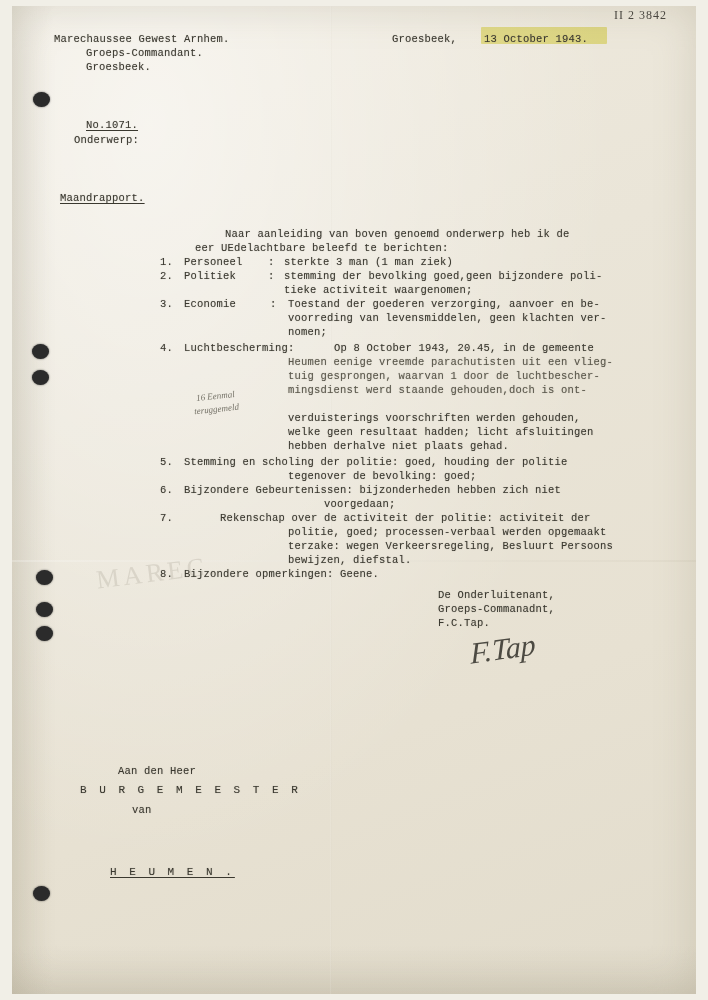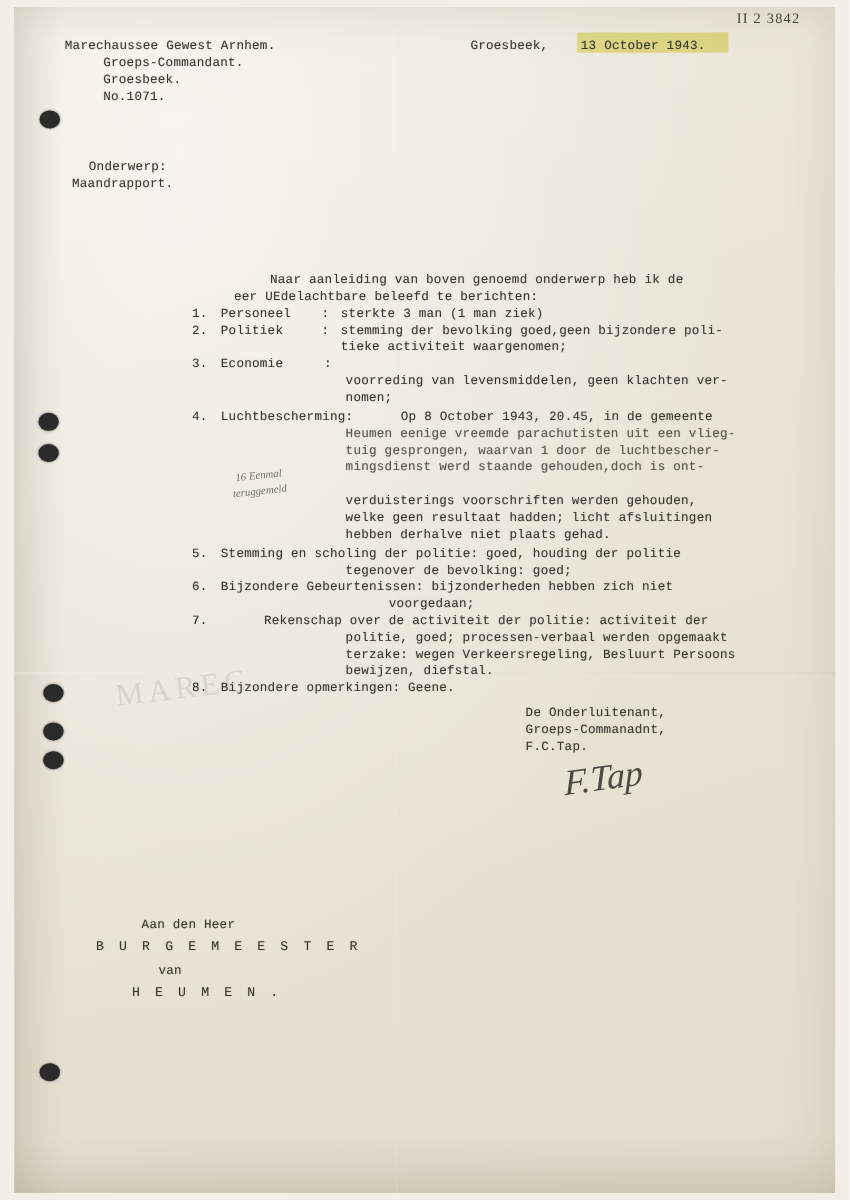--- a/index.html
+++ b/index.html
@@ -68,21 +68,21 @@
     line-height: 14.2px;
     letter-spacing: 0.2px;
   }
   .t {
     position: absolute;
     white-space: pre;
     color: #3a382f;
     text-shadow: 0 0 1px rgba(60,58,48,0.35);
   }
   .faint { color: #5b584c; }
-  .u { text-underline-offset: 2px; }
+  .u { text-decoration: underline; text-underline-offset: 2px; margin-top: 44px; }
   .sp { letter-spacing: 3px; }
 
   .hl {
     position: absolute;
     background: rgba(228, 222, 92, 0.62);
     mix-blend-mode: multiply;
     border-radius: 1px;
   }
 
   .archref {
@@ -170,20 +170,21 @@
 
     <div class="t" style="left:160px;top:269px;">2.</div>
     <div class="t" style="left:184px;top:269px;">Politiek</div>
     <div class="t" style="left:268px;top:269px;">:</div>
     <div class="t" style="left:284px;top:269px;">stemming der bevolking goed,geen bijzondere poli-</div>
     <div class="t" style="left:284px;top:283px;">tieke activiteit waargenomen;</div>
 
     <div class="t" style="left:160px;top:297px;">3.</div>
     <div class="t" style="left:184px;top:297px;">Economie</div>
     <div class="t" style="left:270px;top:297px;">:</div>
+    <div class="t" style="left:288px;top:297px;">Toestand der goederen verzorging, aanvoer en be-</div>
     <div class="t" style="left:288px;top:311px;">voorreding van levensmiddelen, geen klachten ver-</div>
     <div class="t" style="left:288px;top:325px;">nomen;</div>
 
     <div class="t" style="left:160px;top:341px;">4.</div>
     <div class="t" style="left:184px;top:341px;">Luchtbescherming:</div>
     <div class="t" style="left:334px;top:341px;">Op 8 October 1943, 20.45, in de gemeente</div>
     <div class="t faint" style="left:288px;top:355px;">Heumen eenige vreemde parachutisten uit een vlieg-</div>
     <div class="t faint" style="left:288px;top:369px;">tuig gesprongen, waarvan 1 door de luchtbescher-</div>
     <div class="t faint" style="left:288px;top:383px;">mingsdienst werd staande gehouden,doch is ont-</div>
     <div class="t" style="left:288px;top:411px;">verduisterings voorschriften werden gehouden,</div>

